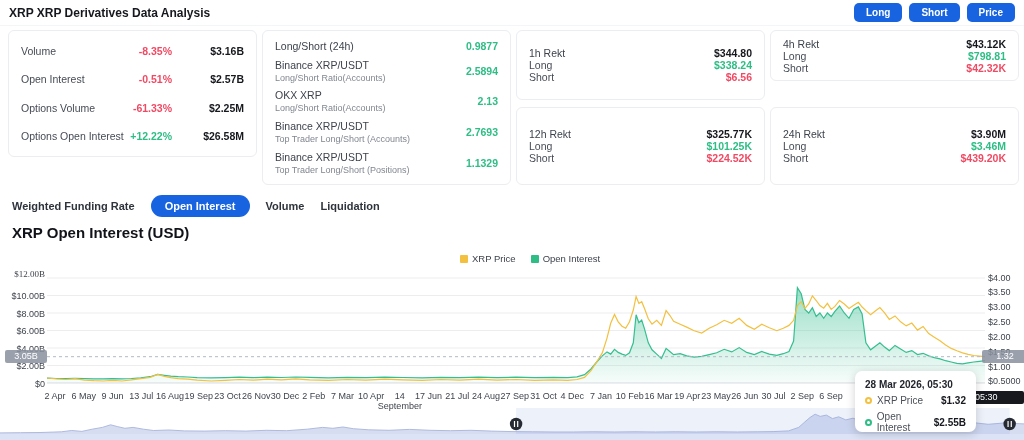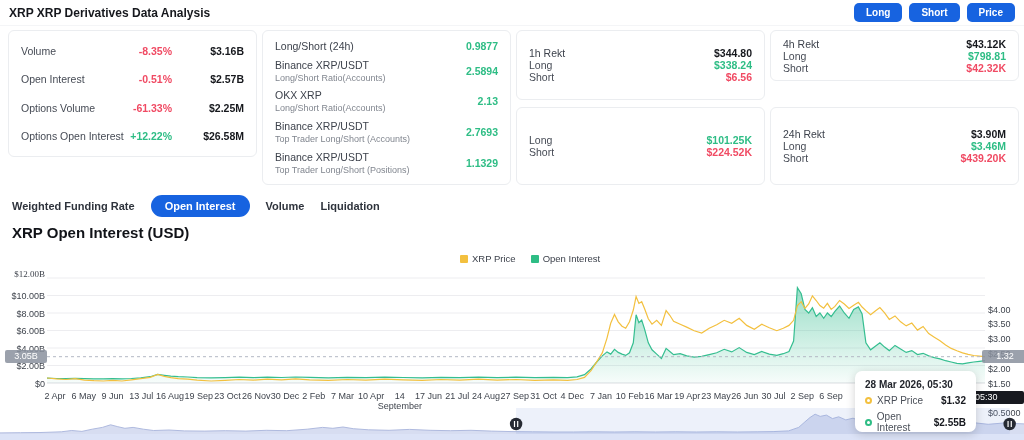--- a/index.html
+++ b/index.html
@@ -51,21 +51,21 @@
 
   
   .legend { position:absolute; top:253px; left:460px; display:flex; gap:15px; font-size:9.5px; color:#3d424c; align-items:center; }
   .legend-item { display:flex; align-items:center; gap:4px; cursor:pointer; }
   .legend-sq { width:8px; height:8px; border-radius:1px; display:inline-block; }
 
   
   .plot { position:absolute; left:47px; top:270px; width:938px; height:115px; }
   .ylab { position:absolute; font-size:9px; color:#3f444d; }
   .ylab-left { left:2px; width:43px; text-align:right; }
-  .ylab-right { left:988px; width:36px; text-align:left;margin-top:32px; }
+  .ylab-right { left:988px; width:36px; text-align:left; }
   .xlab { position:absolute; top:391px; width:56px; margin-left:-28px; text-align:center; font-size:9px; color:#3f444d; }
 
   .axis-badge { position:absolute; height:13px; line-height:13px; font-size:9px; color:#fff; text-align:center; border-radius:2px; z-index:2; }
   .badge-gray { background:rgba(138,144,157,0.85); }
   .badge-dark { background:#17191f; white-space:nowrap; }
   #badge-left  { left:5px;   top:350px; width:42px; }
   #badge-right { left:982px; top:350px; width:46px; }
   #badge-date  { left:893px; top:391px; width:131px; }
 
   
@@ -173,20 +173,24 @@
       <div class="rekt-row">
         <span class="rekt-sub">Long</span>
         <span class="rekt-long">$798.81</span>
       </div>
       <div class="rekt-row">
         <span class="rekt-sub">Short</span>
         <span class="rekt-short">$42.32K</span>
       </div>
     </div>
   <div class="card rekt" id="rekt-2">
+      <div class="rekt-row">
+        <span class="rekt-title">12h Rekt</span>
+        <span class="rekt-total">$325.77K</span>
+      </div>
       <div class="rekt-row">
         <span class="rekt-sub">Long</span>
         <span class="rekt-long">$101.25K</span>
       </div>
       <div class="rekt-row">
         <span class="rekt-sub">Short</span>
         <span class="rekt-short">$224.52K</span>
       </div>
     </div>
   <div class="card rekt" id="rekt-3">

